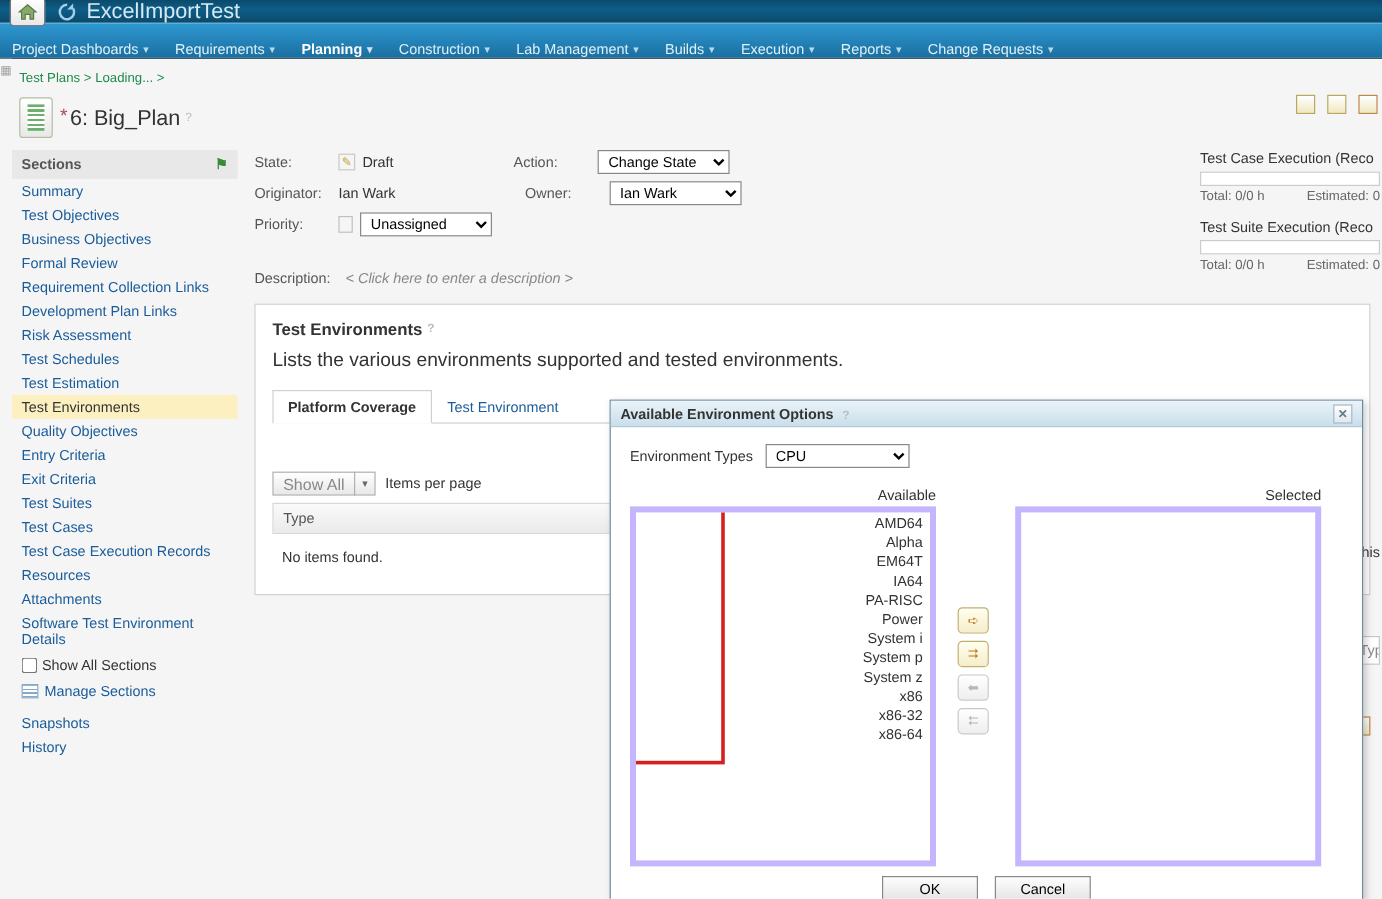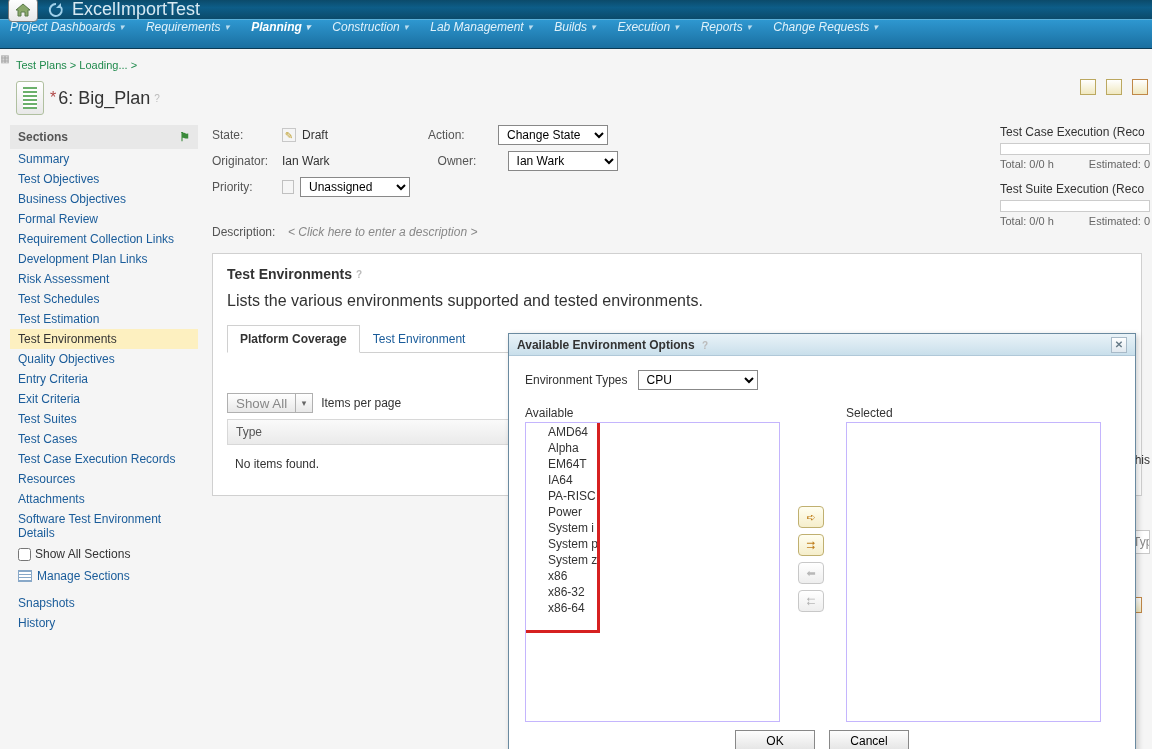--- a/index.html
+++ b/index.html
@@ -5,21 +5,21 @@
   * { box-sizing: border-box; margin: 0; padding: 0; font-family: Arial, Helvetica, sans-serif; }
   body { background: #f5f5f5; font-size: 12px; color: #333; overflow: hidden; width: 1152px; height: 749px; }
 
   
   .titlebar { height: 19px; background: linear-gradient(#0b4a6a, #0d5d88 40%, #0b4a6a); display: flex; align-items: center; padding: 0 8px; color: #fff; }
   .home-btn { width: 30px; height: 24px; background: linear-gradient(#fff, #e8e8e8); border: 1px solid #7a7a7a; border-radius: 4px; display: flex; align-items: center; justify-content: center; margin-right: 8px; }
   .refresh-btn { width: 20px; height: 20px; color: #9fd0ea; margin-right: 6px; display:flex; align-items:center; justify-content:center; }
   .app-title { font-size: 18px; color: #d7e9f2; }
 
   
-  .menubar { height: 30px; background: linear-gradient(#2e97d0, #1a6fa0); display: flex; align-items: flex-start; padding: 0 10px; color: #dff1fa; font-size: 12px; border-top:1px solid #5bb0da; border-bottom:1px solid #0b3a55;font-style:italic;}
+  .menubar { height: 30px; background: linear-gradient(#2e97d0, #1a6fa0); display: flex; align-items: flex-end; padding: 0 10px; color: #dff1fa; font-size: 12px; border-top:1px solid #5bb0da; border-bottom:1px solid #0b3a55;}
   .menuitem { margin-right: 22px; display: flex; align-items: center; cursor: pointer; }
   .menuitem.active { color: #fff; font-weight: bold; }
   .caret { margin-left: 4px; font-size: 9px; opacity: 0.8; }
 
   .content { display: flex; height: calc(749px - 62px); }
   .gutter { width: 10px; background: #f5f5f5; border-right: 0; display:flex; align-items:flex-start; padding-top:4px; justify-content:center; color:#a0a0a0;}
   .main { flex: 1; padding: 8px 6px 0 0; position: relative; }
 
   
   .breadcrumb { color: #1f8a4c; font-size: 11px; padding: 2px 0 8px 6px; }
@@ -85,24 +85,24 @@
   .tb-ic { width:16px; height:16px; border:1px solid #bba860; background:linear-gradient(#fff,#f0e8c0);}
   .toolbar-icons.bottom { top:auto; bottom:20px;}
 
   
   .overlay { position:absolute; left:498px; top:284px; width:628px; height:430px; border:1px solid #6a8aa0; box-shadow: 2px 2px 6px rgba(0,0,0,0.2); background:#fff; z-index:100;}
   .dlg-title { height:22px; background:linear-gradient(#eaf3f8,#c9dfeb); border-bottom:1px solid #b0c8d8; padding:3px 8px; font-size:12px; font-weight:bold; color:#333; display:flex; justify-content:space-between; align-items:center;}
   .dlg-close { width:16px; height:16px; border:1px solid #a8bac8; background:linear-gradient(#fff,#e0e8ef); font-size:10px; color:#667a88; display:flex; align-items:center; justify-content:center; cursor:pointer;}
   .dlg-body { padding:14px 16px 10px;}
   .env-row { display:flex; align-items:center; margin-bottom:12px;}
   .env-row label { margin-right:10px; font-size:12px;}
-  .listcols { display:flex; gap:18px; align-items:flex-start; margin-top:16px;}
+  .listcols { display:flex; gap:18px; align-items:flex-start; margin-top:16px;text-align:right;}
   .listcol { width:255px;}
   .listlab { font-size:12px; margin-bottom:2px; color:#333;}
-  .listbox { border:1px solid #c4b5fd; height:300px; overflow-y:auto; background:#fff; position:relative; padding:1px 16px;}
+  .listbox { border:5px solid #c4b5fd; height:300px; overflow-y:auto; background:#fff; position:relative; padding:1px 0;}
   .hl { border:3px solid #d62020; position:absolute; left:-4px; top:-4px; width:78px; height:214px; pointer-events:none;}
   .listbox .opt { padding:0px 6px; font-size:12px; cursor:pointer; line-height:16px;}
   .transfer { width:30px; display:flex; flex-direction:column; gap:6px; padding-top:100px;}
   .tbtn { width:26px; height:22px; border:1px solid #c0b070; background:linear-gradient(#fffef0,#f5eecb); border-radius:4px; display:flex; align-items:center; justify-content:center; color:#c08020; font-size:11px; cursor:pointer;}
   .tbtn.grey { border-color:#c8c8c8; background:linear-gradient(#fff,#eee); color:#b8b8b8;}
   .dlg-footer { display:flex; justify-content:center; gap:14px; margin-top:8px;}
   .dbtn { width:80px; height:21px; border:1px solid #888; background:linear-gradient(#fdfdfd,#e5e5e5); font-size:12px; cursor:pointer;}
 
   .itemsthis { position:absolute; right:-4px; top:328px; font-size:12px; color:#333; white-space:nowrap;}
   .typebox { position:absolute; right:-4px; top:405px; border:1px solid #c8c8c8; padding:4px 6px; color:#888; font-size:12px; background:#fff; width:24px; overflow:hidden; text-align:left;}

